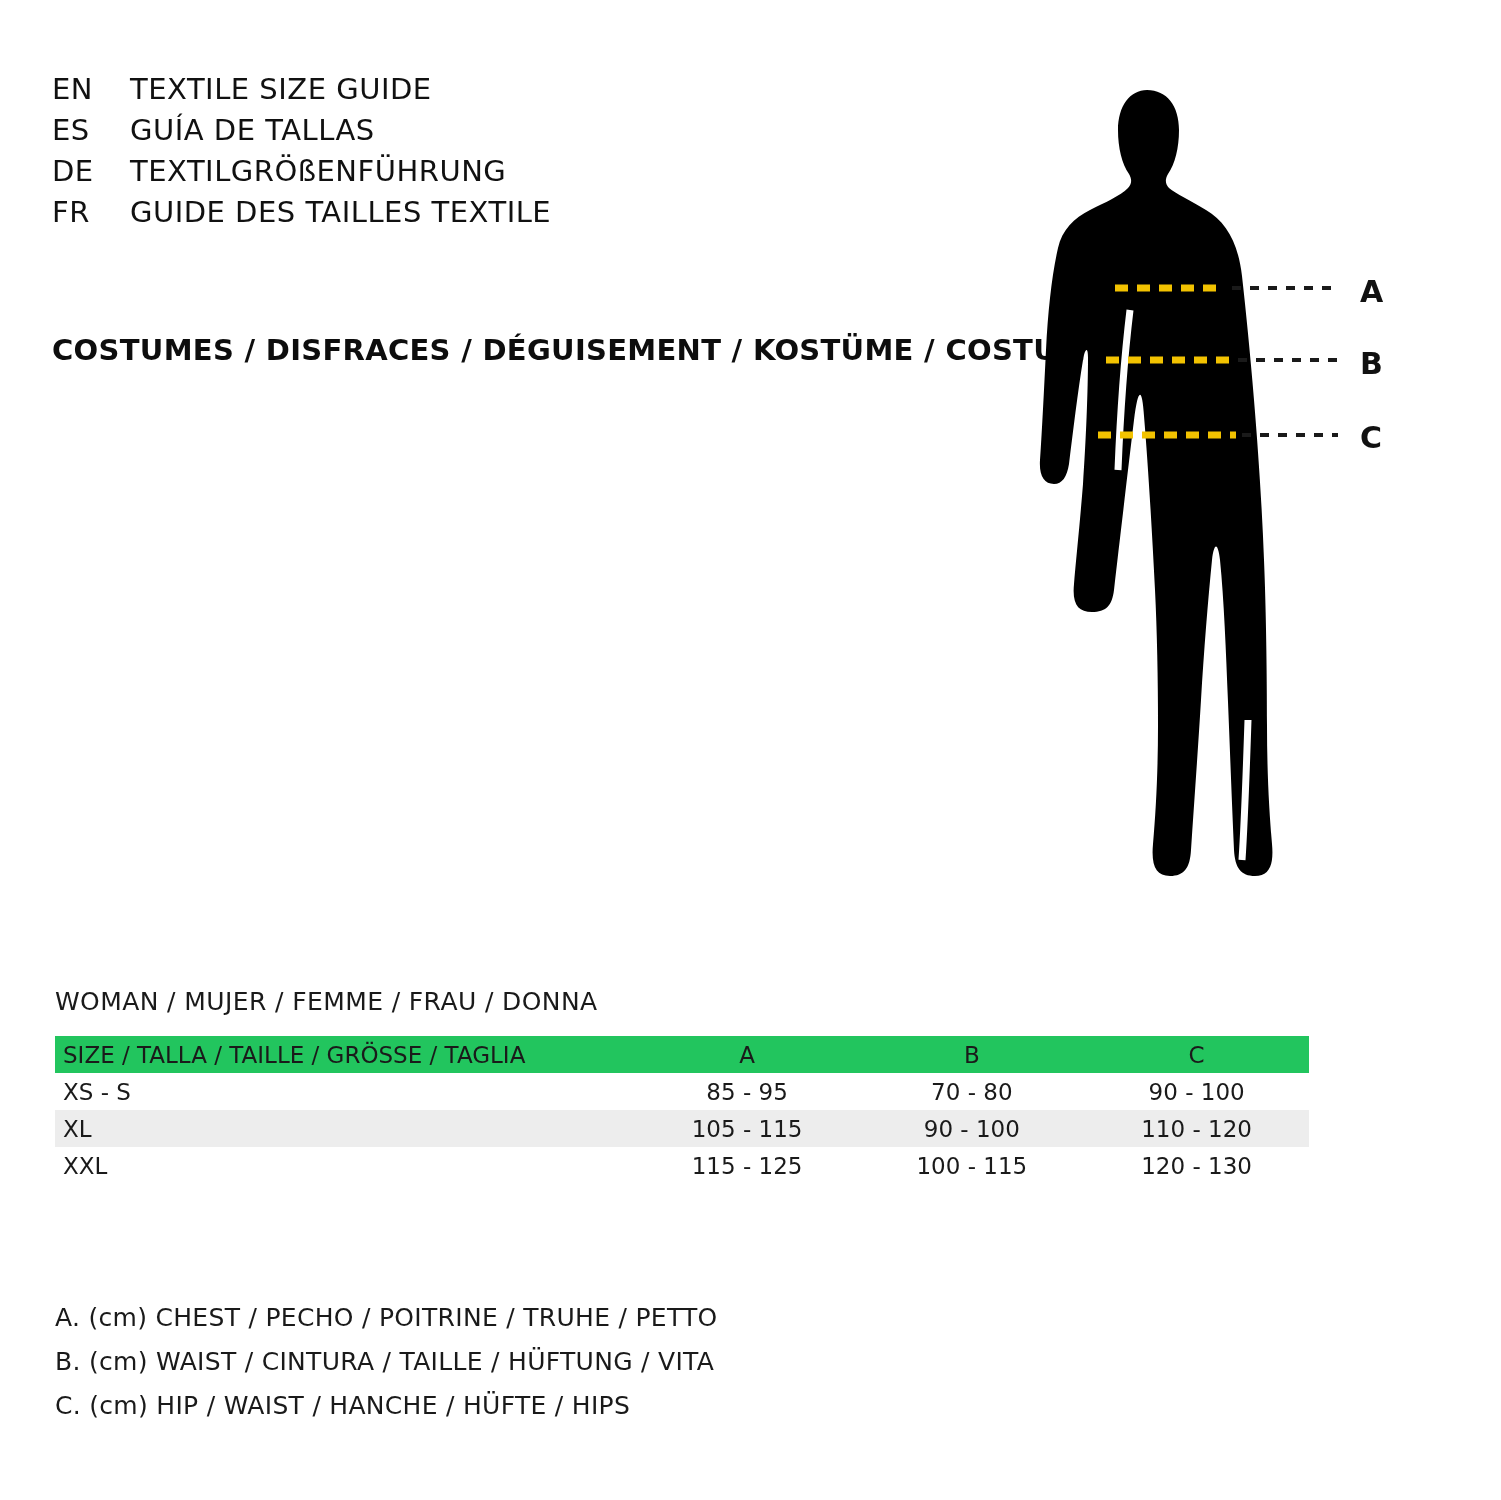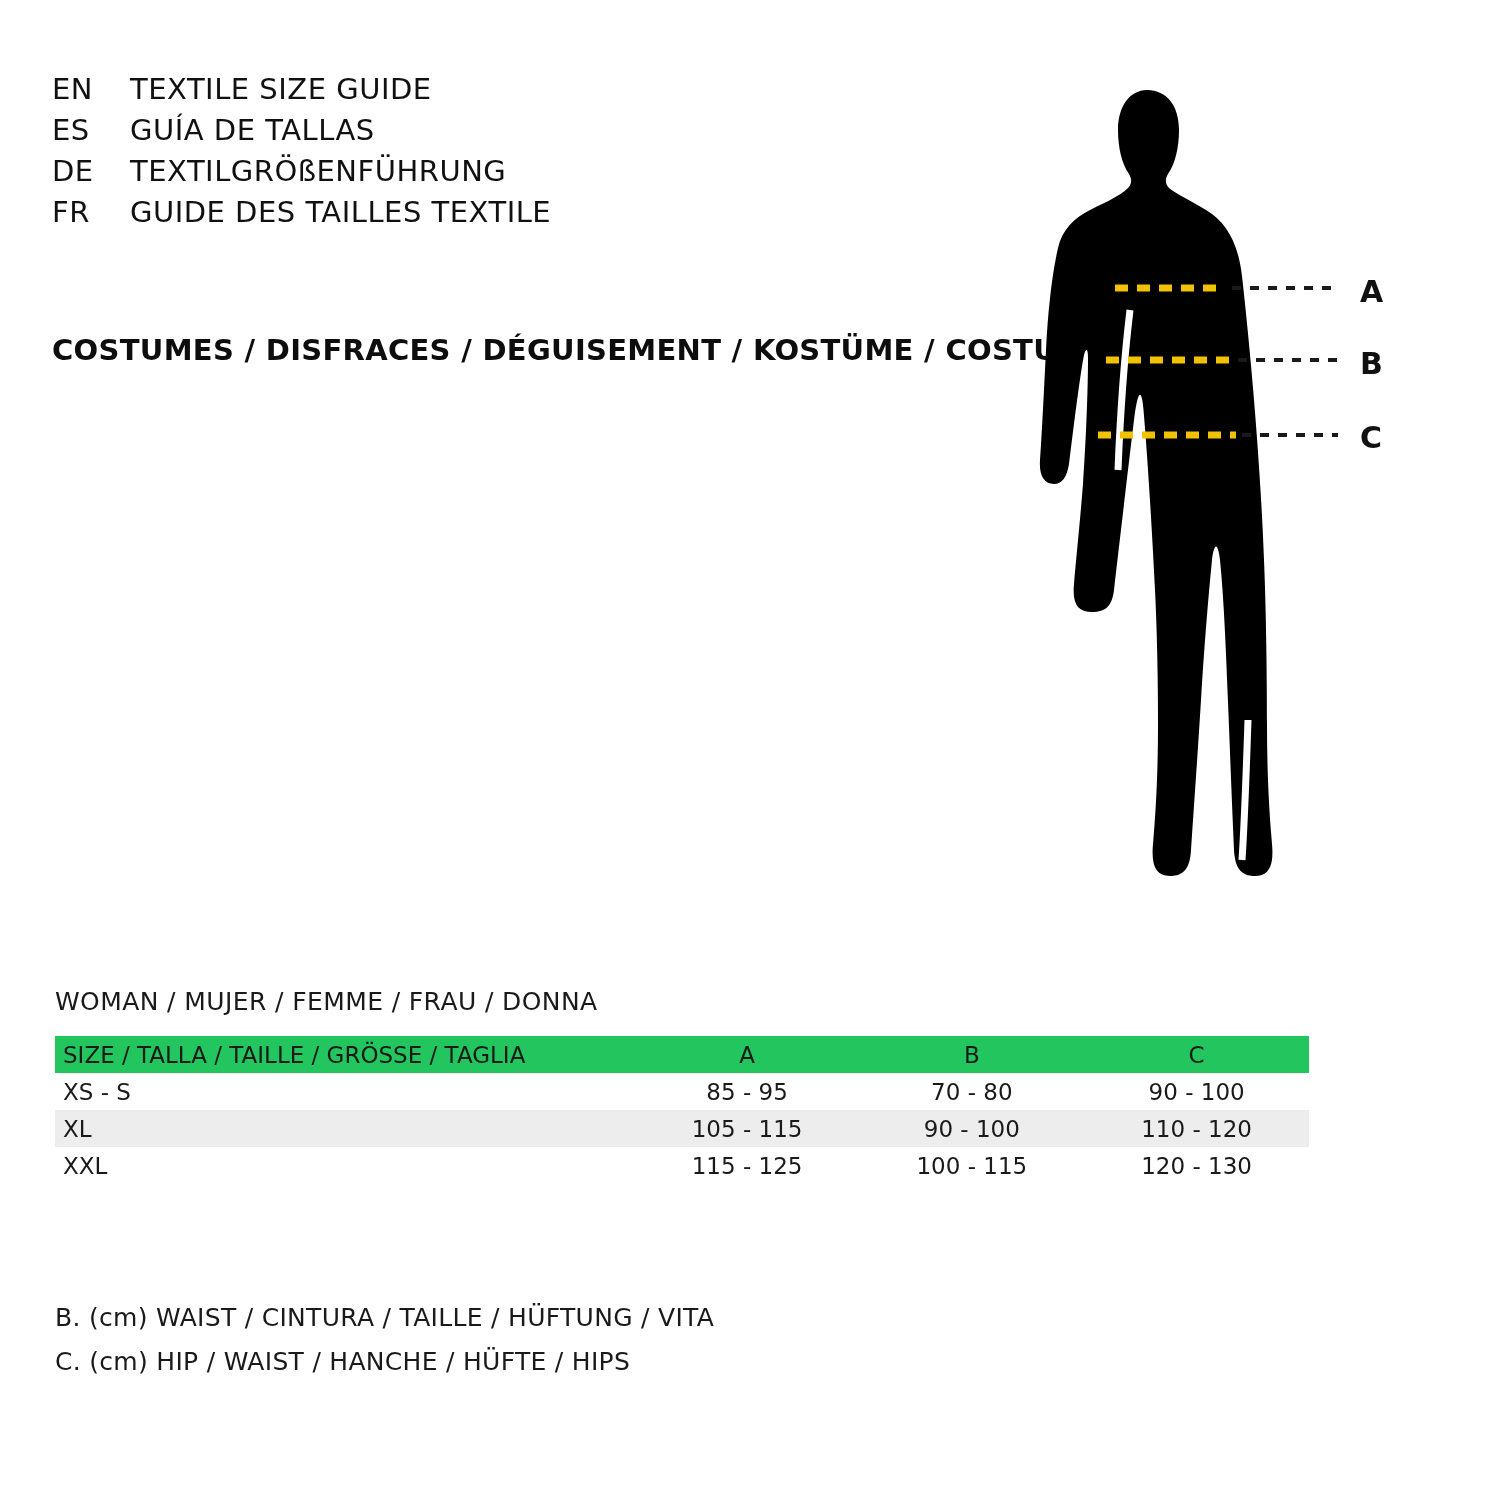--- a/index.html
+++ b/index.html
@@ -251,15 +251,16 @@
     <tr>
       <td class="lead">XXL</td>
       <td>115 - 125</td>
       <td>100 - 115</td>
       <td>120 - 130</td>
     </tr>
   </tbody>
 </table>
 
 <div class="notes">
+  <div>A. (cm) CHEST / PECHO / POITRINE / TRUHE / PETTO</div>
   <div>B. (cm) WAIST / CINTURA / TAILLE / HÜFTUNG / VITA</div>
   <div>C. (cm) HIP / WAIST / HANCHE / HÜFTE / HIPS</div>
 </div>
 
 </body></html>

